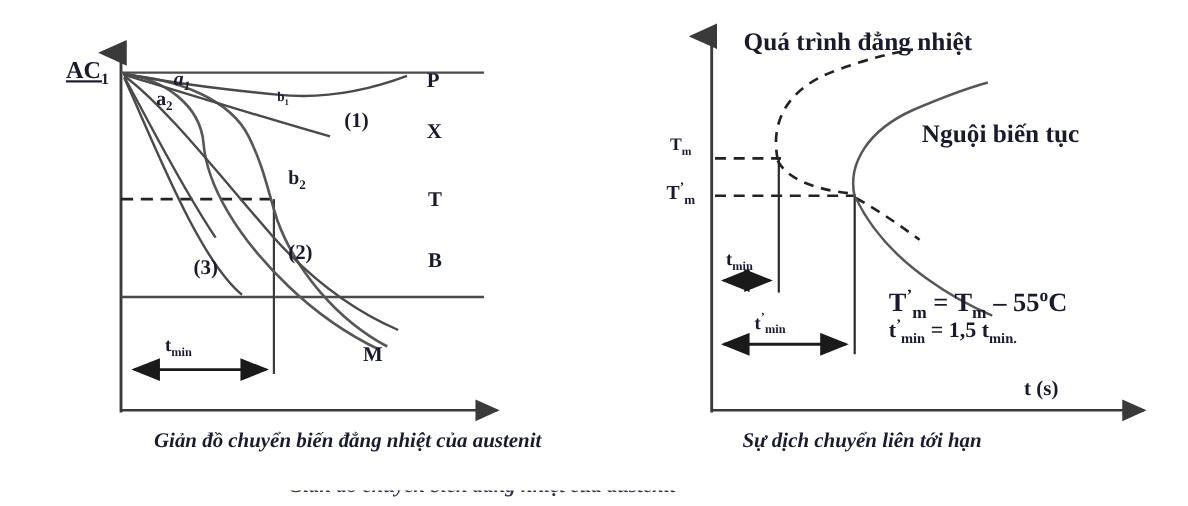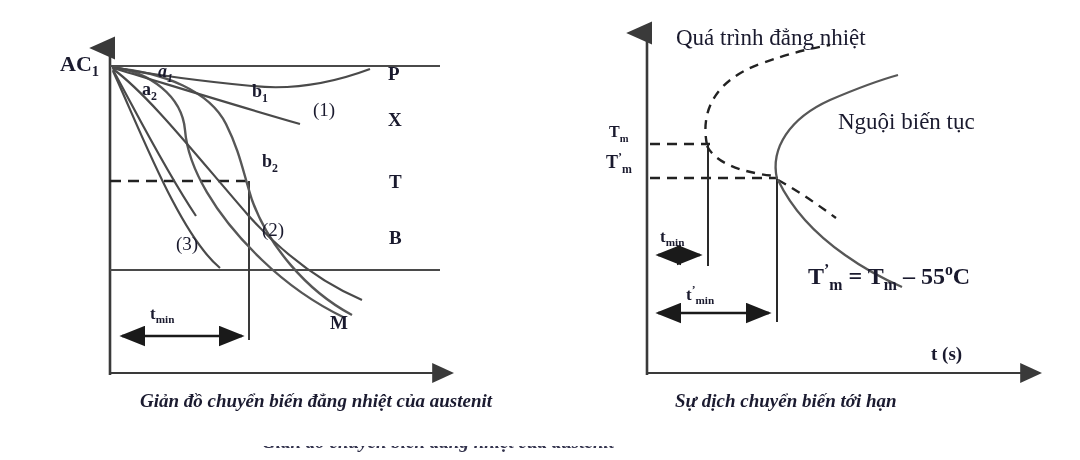--- a/index.html
+++ b/index.html
@@ -27,21 +27,21 @@
     color: #1a1a2e;
     white-space: nowrap;
     line-height: 1;
   }
   .serif-bold {
     font-family: "Liberation Serif", "DejaVu Serif", serif;
     font-weight: bold;
   }
   .serif-reg {
     font-family: "Liberation Serif", "DejaVu Serif", serif;
-    font-weight: normal;
+    font-weight: bold;
   }
   .caption {
     font-family: "Liberation Serif", "DejaVu Serif", serif;
     font-style: italic;
     font-weight: bold;
     font-size: 19px;
     color: #1b1b30;
   }
   .sub {
     font-size: 0.66em;
@@ -140,27 +140,27 @@
       <path fill="none" stroke="#575757" stroke-width="2.3" d="M777,179 C770,148 790,118 830,100 C858,88 880,80 898,75"></path>
 
       <path fill="none" stroke="#575757" stroke-width="2.3" d="M778,180 C790,205 812,232 845,255 C866,270 886,280 902,287"></path>
 
       <line x1="658" y1="255" x2="700" y2="255" stroke="#1a1a1a" stroke-width="2.6" marker-start="url(#arrL)" marker-end="url(#arrR)"></line>
 
       <line x1="658" y1="313" x2="769" y2="313" stroke="#1a1a1a" stroke-width="2.6" marker-start="url(#arrL)" marker-end="url(#arrR)"></line>
     </g>
   </svg>
 
-  <div class="lbl serif-bold" style="left:60px; top:53px; font-size:22px;"><span>AC</span><span class="sub">1</span></div>
+  <div class="lbl serif-bold" style="left:60px; top:53px; font-size:22px;text-decoration:underline;"><span>AC</span><span class="sub">1</span></div>
 
   <div class="lbl serif-bold" style="left:158px; top:62px; font-size:18px;font-style:italic;"><span>a</span><span class="sub">1</span></div>
 
   <div class="lbl serif-bold" style="left:142px; top:80px; font-size:18px;"><span>a</span><span class="sub">2</span></div>
 
-  <div class="lbl serif-bold" style="left:252px; top:82px; font-size:18px;"><span>b</span><span class="sub">1</span></div>
+  <div class="lbl serif-bold" style="left:252px; top:82px; font-size:12px;"><span>b</span><span class="sub">1</span></div>
 
   <div class="lbl serif-bold" style="left:262px; top:152px; font-size:18px;"><span>b</span><span class="sub">2</span></div>
 
   <div class="lbl serif-reg" style="left:313px; top:100px; font-size:19px;">(1)</div>
   <div class="lbl serif-reg" style="left:262px; top:220px; font-size:19px;">(2)</div>
   <div class="lbl serif-reg" style="left:176px; top:234px; font-size:19px;">(3)</div>
 
   <div class="lbl serif-bold" style="left:388px; top:64px; font-size:19px;">P</div>
   <div class="lbl serif-bold" style="left:388px; top:110px; font-size:19px;">X</div>
   <div class="lbl serif-bold" style="left:389px; top:172px; font-size:19px;">T</div>
@@ -168,29 +168,30 @@
   <div class="lbl serif-bold" style="left:330px; top:313px; font-size:19px;">M</div>
 
   <div class="lbl serif-bold" style="left:150px; top:305px; font-size:17px;"><span>t</span><span class="sub">min</span></div>
 
   <div class="lbl serif-reg" style="left:676px; top:26px; font-size:23px;">Quá trình đẳng nhiệt</div>
 
   <div class="lbl serif-reg" style="left:838px; top:110px; font-size:23px;">Nguội biến tục</div>
 
   <div class="lbl serif-bold" style="left:609px; top:123px; font-size:16px;"><span>T</span><span class="sup"></span><span class="sub">m</span></div>
 
-  <div class="lbl serif-bold" style="left:606px; top:152px; font-size:18px;"><span>T</span><span class="sup">’</span><span class="sub">m</span></div>
+  <div class="lbl serif-bold" style="left:606px; top:165px; font-size:18px;"><span>T</span><span class="sup">’</span><span class="sub">m</span></div>
 
   <div class="lbl serif-bold" style="left:660px; top:226px; font-size:17px;"><span>t</span><span class="sup"></span><span class="sub">min</span></div>
 
   <div class="lbl serif-bold" style="left:686px; top:284px; font-size:17px;text-align:center;"><span>t</span><span class="sup">’</span><span class="sub">min</span></div>
 
   <div class="lbl serif-bold" style="left:808px; top:262px; font-size:24px;">T<span class="sup">’</span><span class="sub">m</span> = T<span class="sub">m</span> – 55<span class="sup">o</span>C</div>
 
+  <div class="lbl serif-bold" style="left:808px; top:288px; font-size:20px;">t<span class="sup">’</span><span class="sub">min</span> = 1,5 t<span class="sub">min.</span></div>
 
   <div class="lbl serif-bold" style="left:931px; top:344px; font-size:19px;font-family:Liberation Serif, serif;">t (s)</div>
 
   <div class="lbl caption" style="left:140px; top:391px;">Giản đồ chuyển biến đẳng nhiệt của austenit</div>
-  <div class="lbl caption" style="left:675px; top:391px;">Sự dịch chuyển biến tới hạn</div>
+  <div class="lbl caption" style="left:675px; top:391px;">Sự dịch chuyển liên tới hạn</div>
 
   <div class="cut-row" style="left:262px; top:446px;"><span>Giản đồ chuyển biến đẳng nhiệt của austenit</span></div>
 
 </div>
 
 </body></html>

